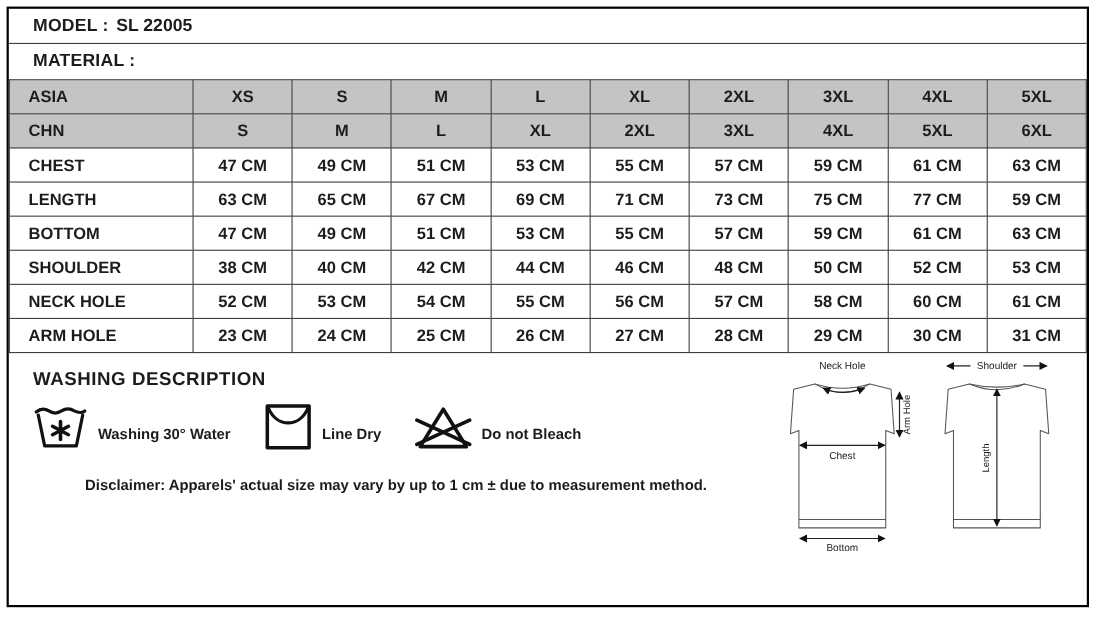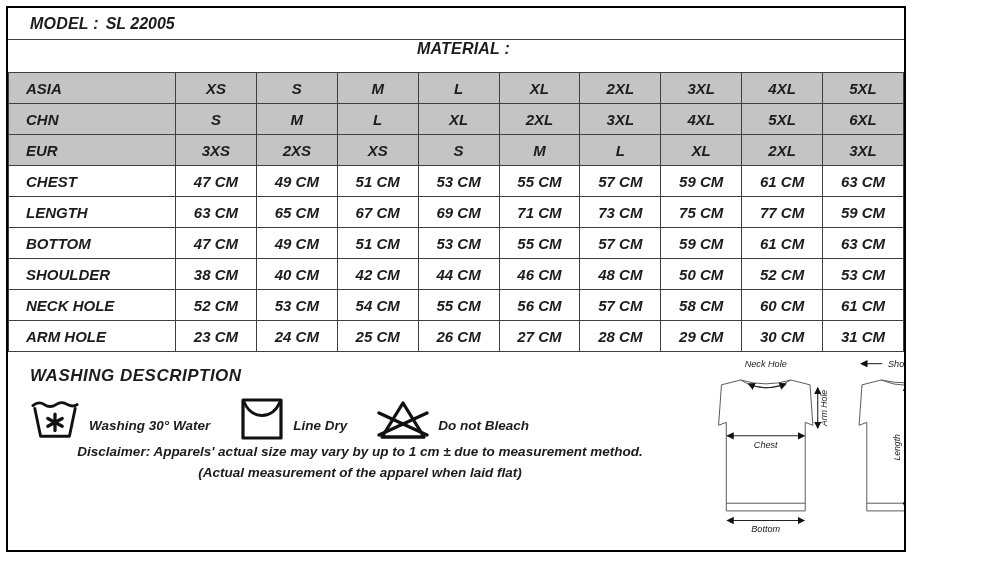--- a/index.html
+++ b/index.html
@@ -1,35 +1,35 @@
 <!DOCTYPE html>
 <html><head>
 <meta charset="utf-8">
 <style>
   html,body{margin:0;padding:0;background:#fff;}
   body{width:1000px;height:575px;position:relative;font-family:"Liberation Sans",sans-serif;color:#1c1c1c;}
-  .sheet{position:absolute;left:6px;top:6px;width:900px;height:546px;border:2.5px solid #000;display:flex;flex-direction:column;background:#fff;box-sizing:border-box;font-style:italic;}
+  .sheet{position:absolute;left:6px;top:6px;width:984px;height:546px;border:2.5px solid #000;display:flex;flex-direction:column;background:#fff;box-sizing:border-box;}
   .hrow{height:32px;flex:0 0 32px;display:flex;align-items:center;padding-left:22px;font-size:16px;border-bottom:1.5px solid #3f3f3f;box-sizing:border-box;}
-  .hrow.no-border{border-bottom:none;flex-direction:column;}
+  .hrow.no-border{border-bottom:none;}
   .hrow .lbl{font-weight:700;margin-right:7px;letter-spacing:.2px;}
   .hrow .val{font-weight:600;}
   table.size-chart{border-collapse:collapse;table-layout:fixed;width:100%;flex:0 0 auto;}
   table.size-chart th,table.size-chart td{border:1.5px solid #3f3f3f;height:31px;font-size:15px;font-weight:700;padding:0;box-sizing:border-box;}
   table.size-chart th{text-align:left;padding-left:17px;}
   table.size-chart td{text-align:center;}
   tr.size-row{background:#c4c4c4;margin-left:16px;}
   tr.measure-row{background:#fff;}
   .bottom{flex:1 1 auto;display:flex;overflow:hidden;}
   .wash-col{flex:1 1 auto;padding:14px 0 4px 22px;}
   .wash-title{font-size:17px;font-weight:700;letter-spacing:.5px;margin-bottom:10px;}
   .wash-items{display:flex;align-items:center;gap:30px;margin-top:4px;}
   .wash-item{display:flex;align-items:center;gap:9px;}
   .wash-item .cap{font-size:13.5px;font-weight:700;margin-top:12px;}
   .wash-item svg{display:block;}
-  .disclaimer{width:660px;text-align:center;font-size:13.5px;font-weight:700;line-height:1.55;}
+  .disclaimer{margin-top:20px;width:660px;text-align:center;font-size:13.5px;font-weight:700;line-height:1.55;}
   .diagram-col{flex:0 0 300px;padding-top:3px;}
   .diagram-col svg{display:block;}
   svg text{font-family:"Liberation Sans",sans-serif;fill:#1c1c1c;}
   .stroke{fill:none;stroke:#111;stroke-linecap:round;stroke-linejoin:round;}
   .thin{fill:none;stroke:#555;stroke-width:1;stroke-linejoin:round;}
   .arrow{fill:none;stroke:#222;stroke-width:1.1;}
 </style>
 </head>
 <body>
 
@@ -67,32 +67,20 @@
           <td>S</td>
           <td>M</td>
           <td>L</td>
           <td>XL</td>
           <td>2XL</td>
           <td>3XL</td>
           <td>4XL</td>
           <td>5XL</td>
           <td>6XL</td>
         </tr>
-        <tr class="size-row">
-          <th>EUR</th>
-          <td>3XS</td>
-          <td>2XS</td>
-          <td>XS</td>
-          <td>S</td>
-          <td>M</td>
-          <td>L</td>
-          <td>XL</td>
-          <td>2XL</td>
-          <td>3XL</td>
-        </tr>
         <tr class="measure-row">
           <th>CHEST</th>
           <td>47 CM</td>
           <td>49 CM</td>
           <td>51 CM</td>
           <td>53 CM</td>
           <td>55 CM</td>
           <td>57 CM</td>
           <td>59 CM</td>
           <td>61 CM</td>
@@ -202,21 +190,20 @@
               <path class="stroke" stroke-width="3.3" d="M50,17 L2,39"></path>
             </svg>
           </span>
           <span class="cap">Do not Bleach</span>
         </div>
 
       </div>
 
       <div class="disclaimer">
         <div>Disclaimer: Apparels' actual size may vary by up to 1 cm ± due to measurement method.</div>
-        <div>(Actual measurement of the apparel when laid flat)</div>
       </div>
     </div>
 
     <div class="diagram-col">
       <svg width="292" height="179" viewBox="0 0 290 186">
         <defs>
           <marker id="arr" viewBox="0 0 8 8" refX="7" refY="4" markerWidth="7" markerHeight="7" orient="auto-start-reverse">
             <path d="M0,0 L8,4 L0,8 Z" fill="#111"></path>
           </marker>
         </defs>

